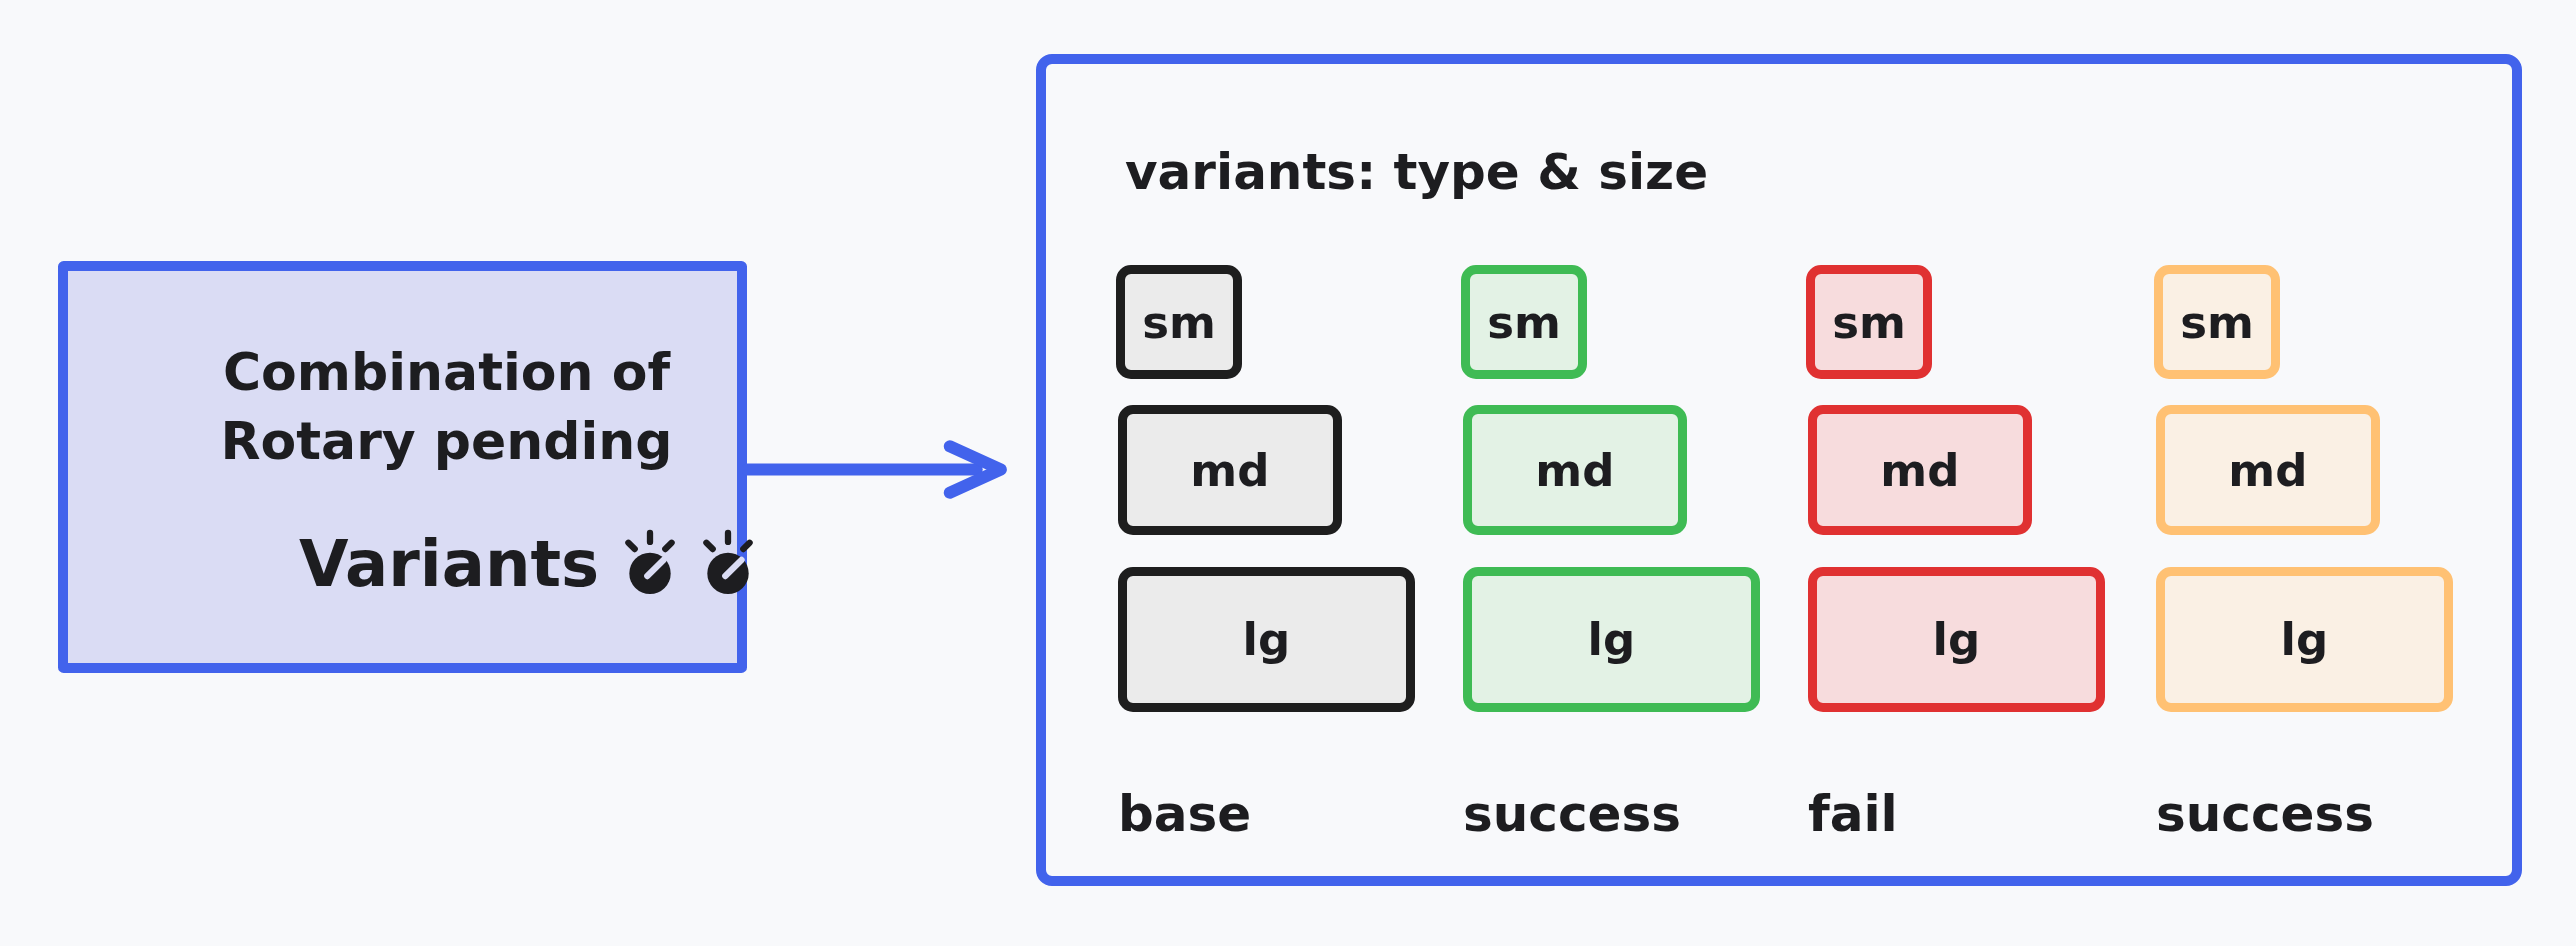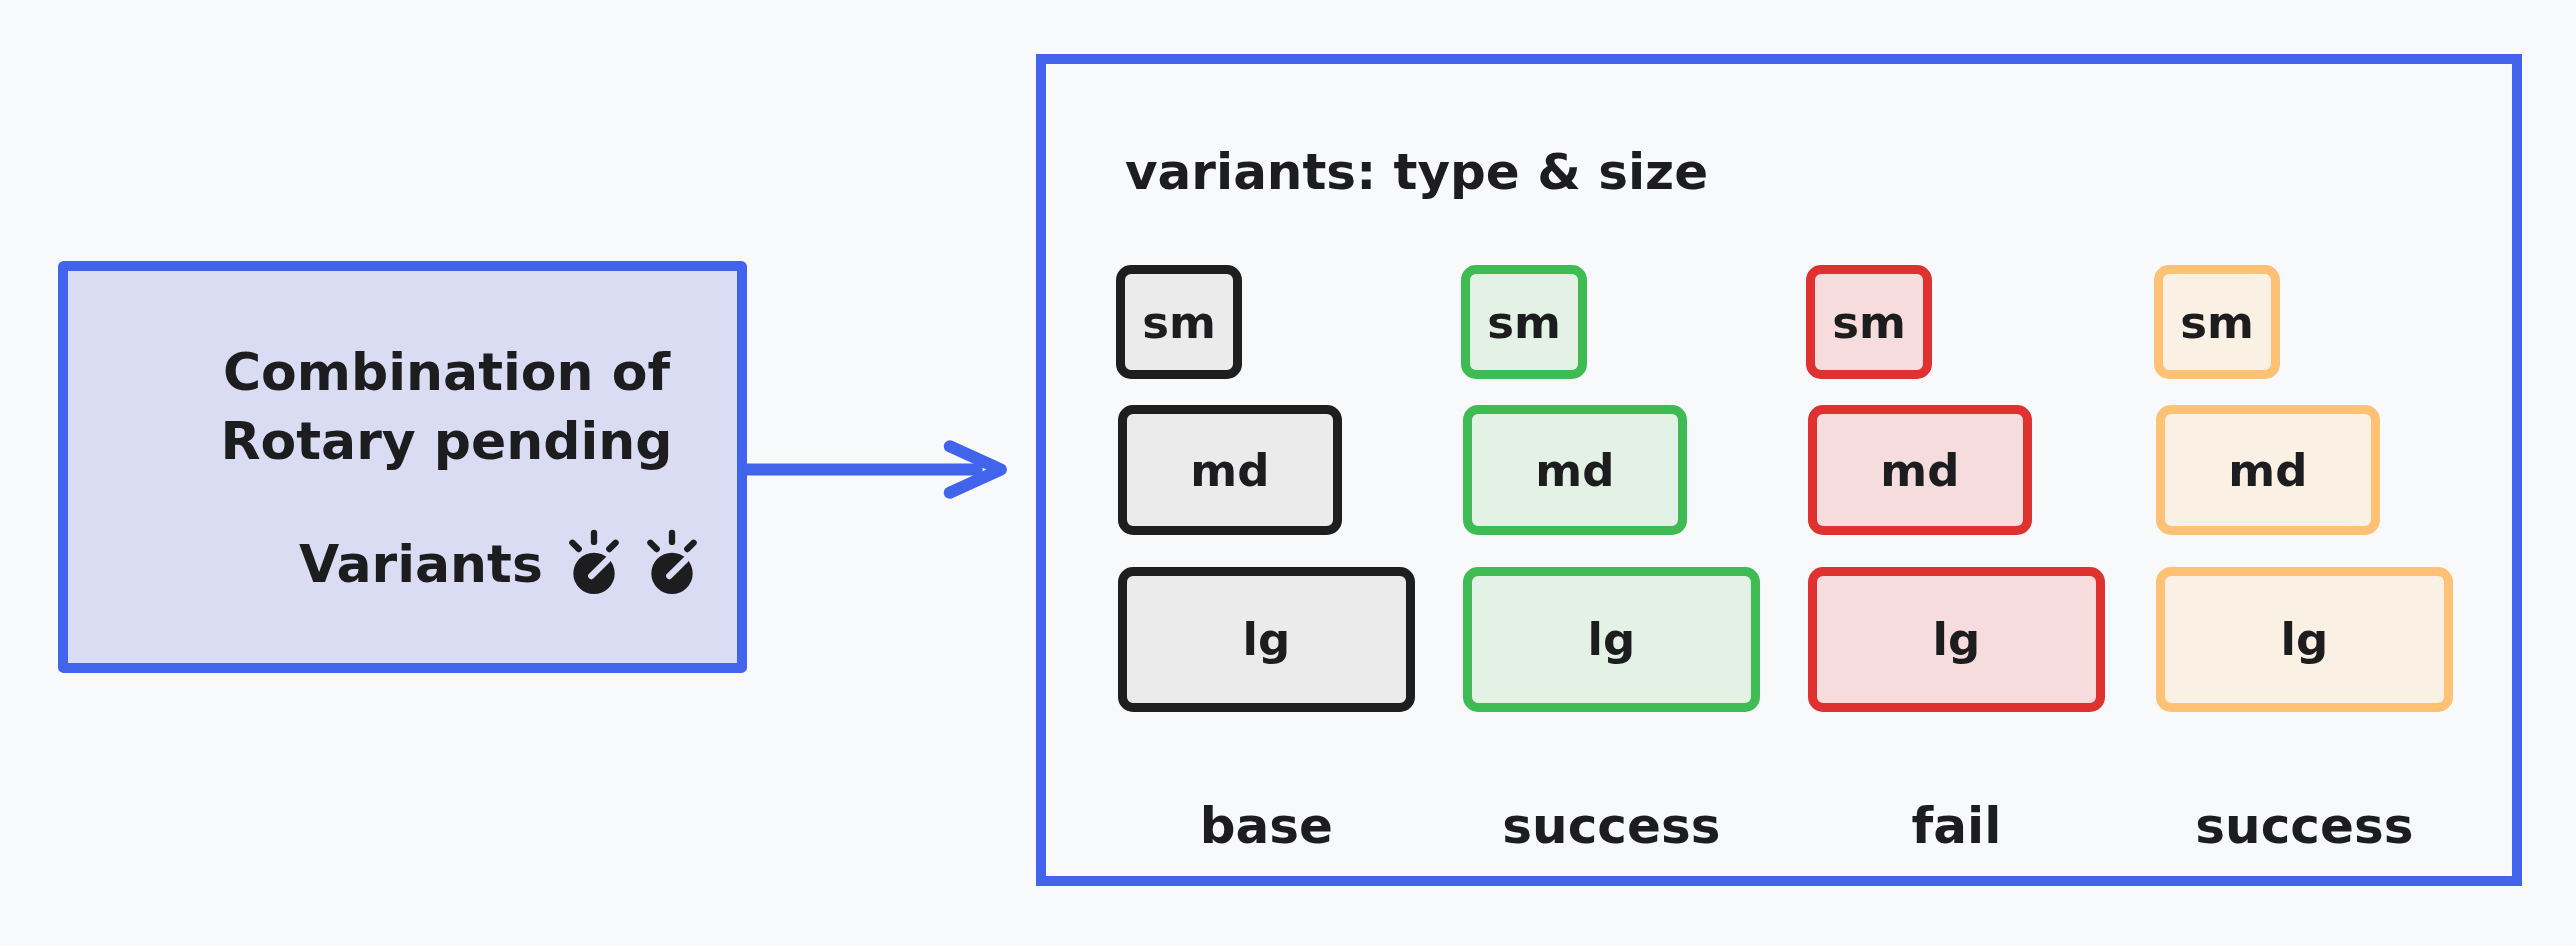--- a/index.html
+++ b/index.html
@@ -21,59 +21,59 @@
     background:var(--src-fill);border-radius:5.6px;
   }
   .source-title{
     position:absolute;top:67px;left:0;width:100%;
     text-align:center;font-size:52px;line-height:69px;padding-left:44px;
   }
   .source-caption{
     position:absolute;left:231px;top:244px;height:97px;
     display:flex;align-items:center;gap:24px;
   }
-  .caption-text{font-size:52px;}
+  .caption-text{font-size:64px;}
   .knob{width:54px;height:69px;flex:0 0 auto;}
   .knob .tick{stroke:var(--ink);stroke-width:7;stroke-linecap:round;}
   .knob .body{fill:var(--ink);}
   .knob .notch{stroke:var(--src-fill);stroke-width:7;stroke-linecap:round;}
 
   
   .arrow{position:absolute;left:742px;top:437px;}
   .arrow line,.arrow polyline{
     stroke:var(--blue);stroke-width:13;fill:none;
     stroke-linecap:round;stroke-linejoin:round;
   }
 
   
   .panel{
     position:absolute;left:1036px;top:54px;width:1486px;height:832px;
     box-sizing:border-box;border:10.3px solid var(--panel-border);
-    border-radius:0;background:transparent;
+    border-radius:16px;background:transparent;
   }
   .panel-title{position:absolute;left:79px;top:79px;font-size:50px;}
 
   .col{position:absolute;top:201px;width:310px;height:606px;}
   .col[data-col="0"]{left:70px;}
   .col[data-col="1"]{left:415px;}
   .col[data-col="2"]{left:760px;}
   .col[data-col="3"]{left:1108px;}
 
   .vbox{
     position:absolute;box-sizing:border-box;
     border:9.3px solid var(--bc);background:var(--fc);
     border-radius:15px;display:flex;align-items:center;justify-content:center;
     font-size:45px;color:var(--ink);
   }
   .sz-sm{top:0;left:0;width:126px;height:114px;}
   .sz-md{top:140px;left:1.9px;width:224px;height:130px;}
   .sz-lg{top:302px;left:1.9px;width:297px;height:145px;}
   .col-label{
-    position:absolute;top:532px;left:1.9px;width:297px;
-    text-align:center;font-size:50px;color:var(--ink);
+    position:absolute;top:520px;left:1.9px;width:297px;
+    text-align:left;font-size:50px;color:var(--ink);
   }
 </style>
 </head>
 <body>
 
 <div class="stage">
 
   <div class="source-box">
     <div class="source-title">
       <div>Combination of</div>

